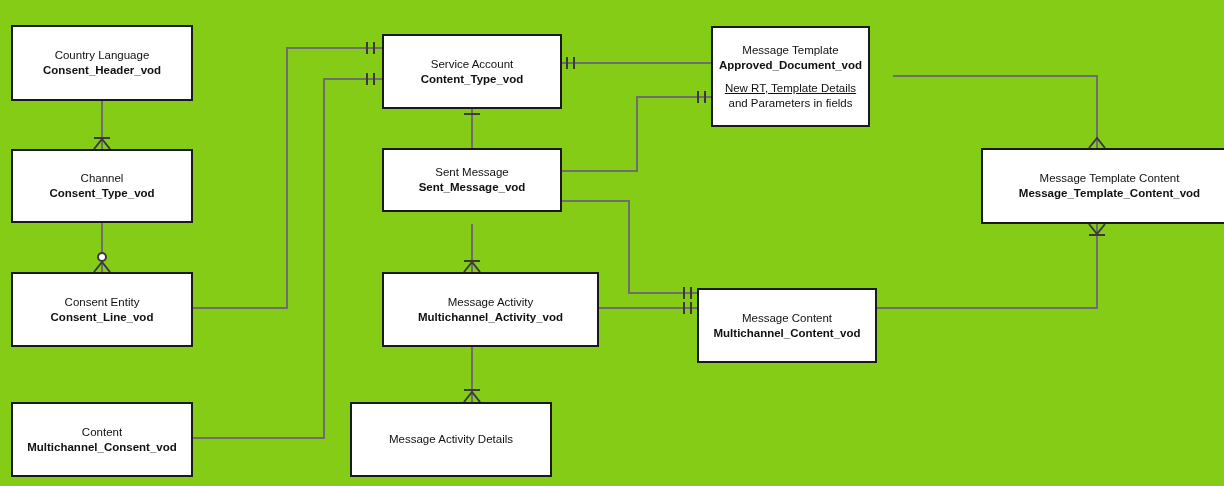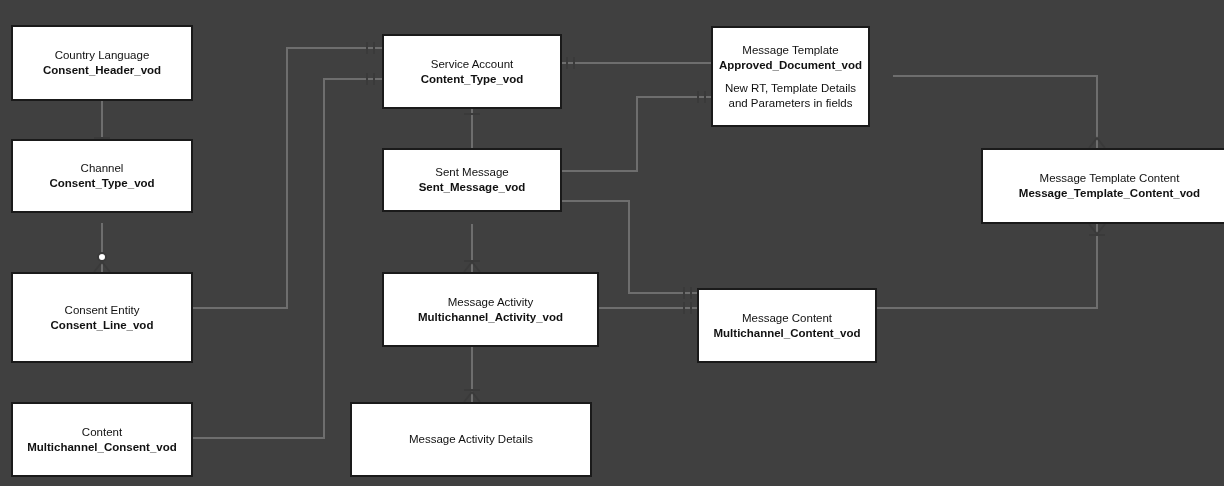--- a/index.html
+++ b/index.html
@@ -1,36 +1,36 @@
 <!DOCTYPE html>
 <html><head>
 <meta charset="utf-8">
 <style>
   html,body{margin:0;padding:0;background:#ffffff;}
   #canvas{
     position:relative;
     width:1224px;height:486px;
-    background:#404040;
+    background:#84cc16;
     font-family:"Liberation Sans", sans-serif;
     overflow:hidden;
   }
   #wires{position:absolute;left:0;top:0;z-index:0;}
   .entity{
     position:absolute;
     box-sizing:border-box;
     background:#ffffff;
     border:2px solid #1a1a1a;
     display:flex;flex-direction:column;
     align-items:center;justify-content:center;
     text-align:center;
     font-size:11.5px;line-height:15px;color:#111;
     z-index:1;
   }
   .e-api{font-weight:bold;}
-  .e-note{margin-top:8px;}
+  .e-note{margin-top:8px;text-decoration:underline;}
   .wire{stroke:#6e6e6e;stroke-width:2;fill:none;}
   .marker{stroke:#3a3a3a;stroke-width:2;fill:none;}
   .marker-circle{stroke:#3a3a3a;stroke-width:2;fill:#ffffff;}
 </style>
 </head>
 <body>
 
 <div id="canvas">
 
   <svg id="wires" width="1224" height="486" viewBox="0 0 1224 486">
@@ -104,26 +104,26 @@
       <path class="marker" d="M1089 224 L1097 234 L1105 224"></path>
       <path class="marker" d="M1089 235 H1105"></path>
     </g>
   </svg>
 
   <div class="entity" style="left:11px;top:25px;width:182px;height:76px">
     <div>Country Language</div>
     <div class="e-api">Consent_Header_vod</div>
   </div>
 
-  <div class="entity" style="left:11px;top:139px;width:182px;height:74px">
+  <div class="entity" style="left:11px;top:149px;width:182px;height:74px">
     <div>Channel</div>
     <div class="e-api">Consent_Type_vod</div>
   </div>
 
-  <div class="entity" style="left:11px;top:272px;width:182px;height:91px">
+  <div class="entity" style="left:11px;top:272px;width:182px;height:75px">
     <div>Consent Entity</div>
     <div class="e-api">Consent_Line_vod</div>
   </div>
 
   <div class="entity" style="left:11px;top:402px;width:182px;height:75px">
     <div>Content</div>
     <div class="e-api">Multichannel_Consent_vod</div>
   </div>
 
   <div class="entity" style="left:382px;top:34px;width:180px;height:75px">
@@ -134,21 +134,21 @@
   <div class="entity" style="left:382px;top:148px;width:180px;height:64px">
     <div>Sent Message</div>
     <div class="e-api">Sent_Message_vod</div>
   </div>
 
   <div class="entity" style="left:382px;top:272px;width:217px;height:75px">
     <div>Message Activity</div>
     <div class="e-api">Multichannel_Activity_vod</div>
   </div>
 
-  <div class="entity" style="left:350px;top:402px;width:242px;height:75px">
+  <div class="entity" style="left:350px;top:402px;width:202px;height:75px">
     <div>Message Activity Details</div>
   </div>
 
   <div class="entity" style="left:711px;top:26px;width:159px;height:101px">
     <div>Message Template</div>
     <div class="e-api">Approved_Document_vod</div>
     <div class="e-note">New RT, Template Details</div>
     <div>and Parameters in fields</div>
   </div>
 

